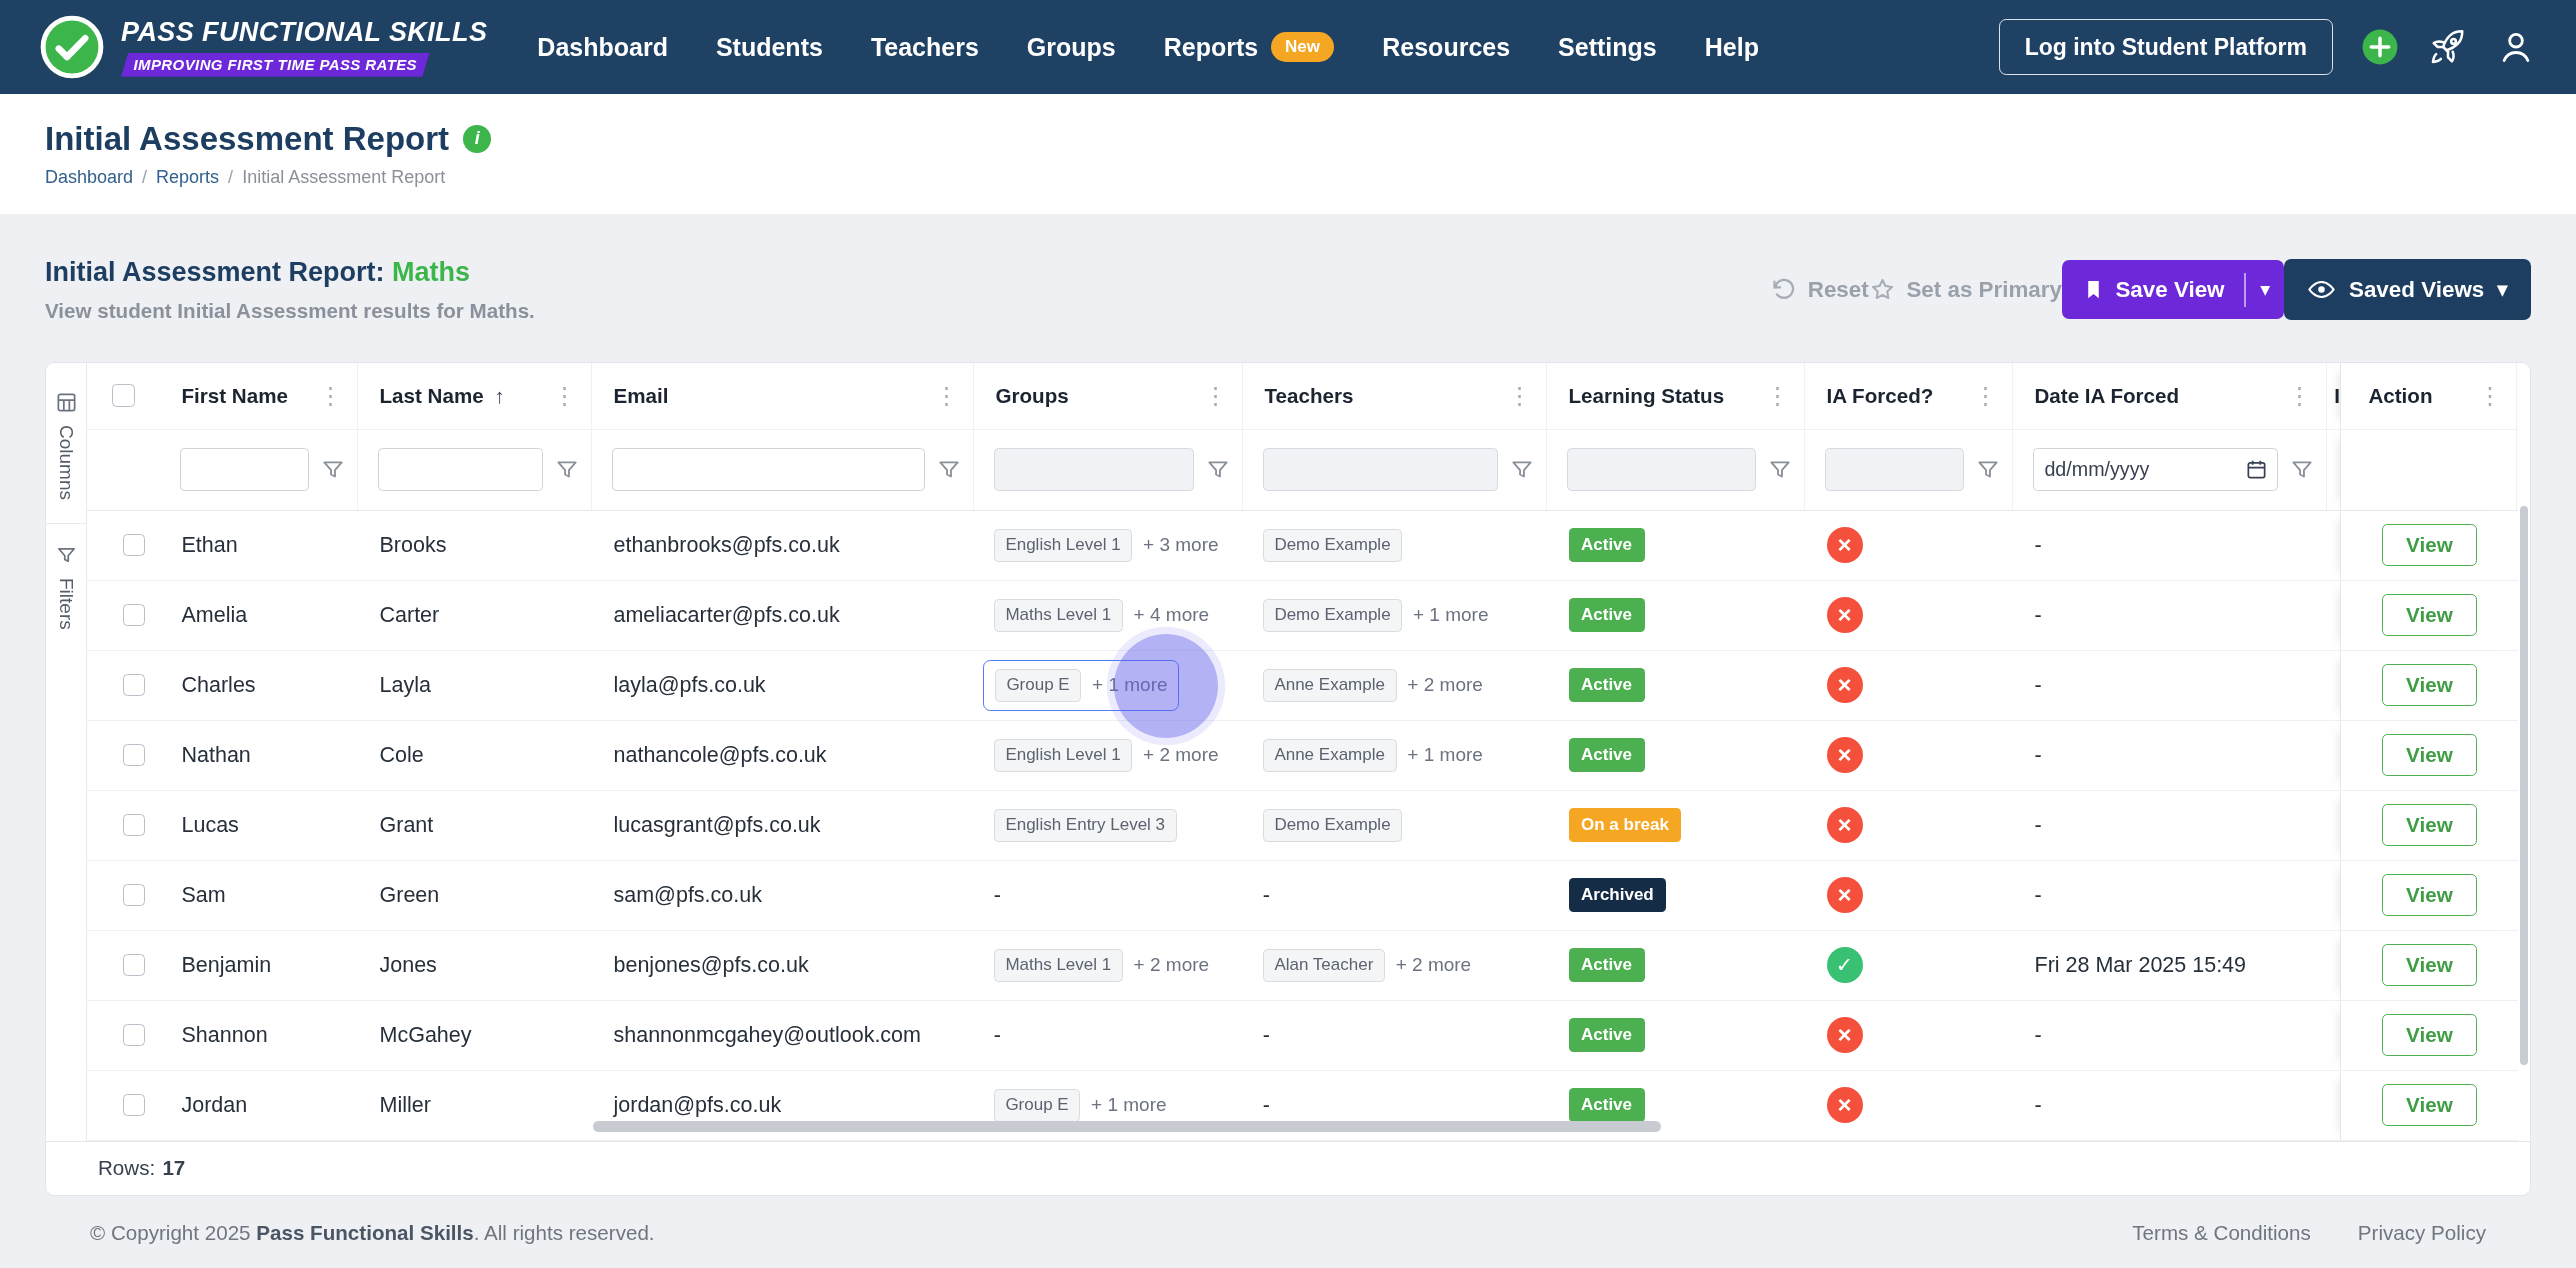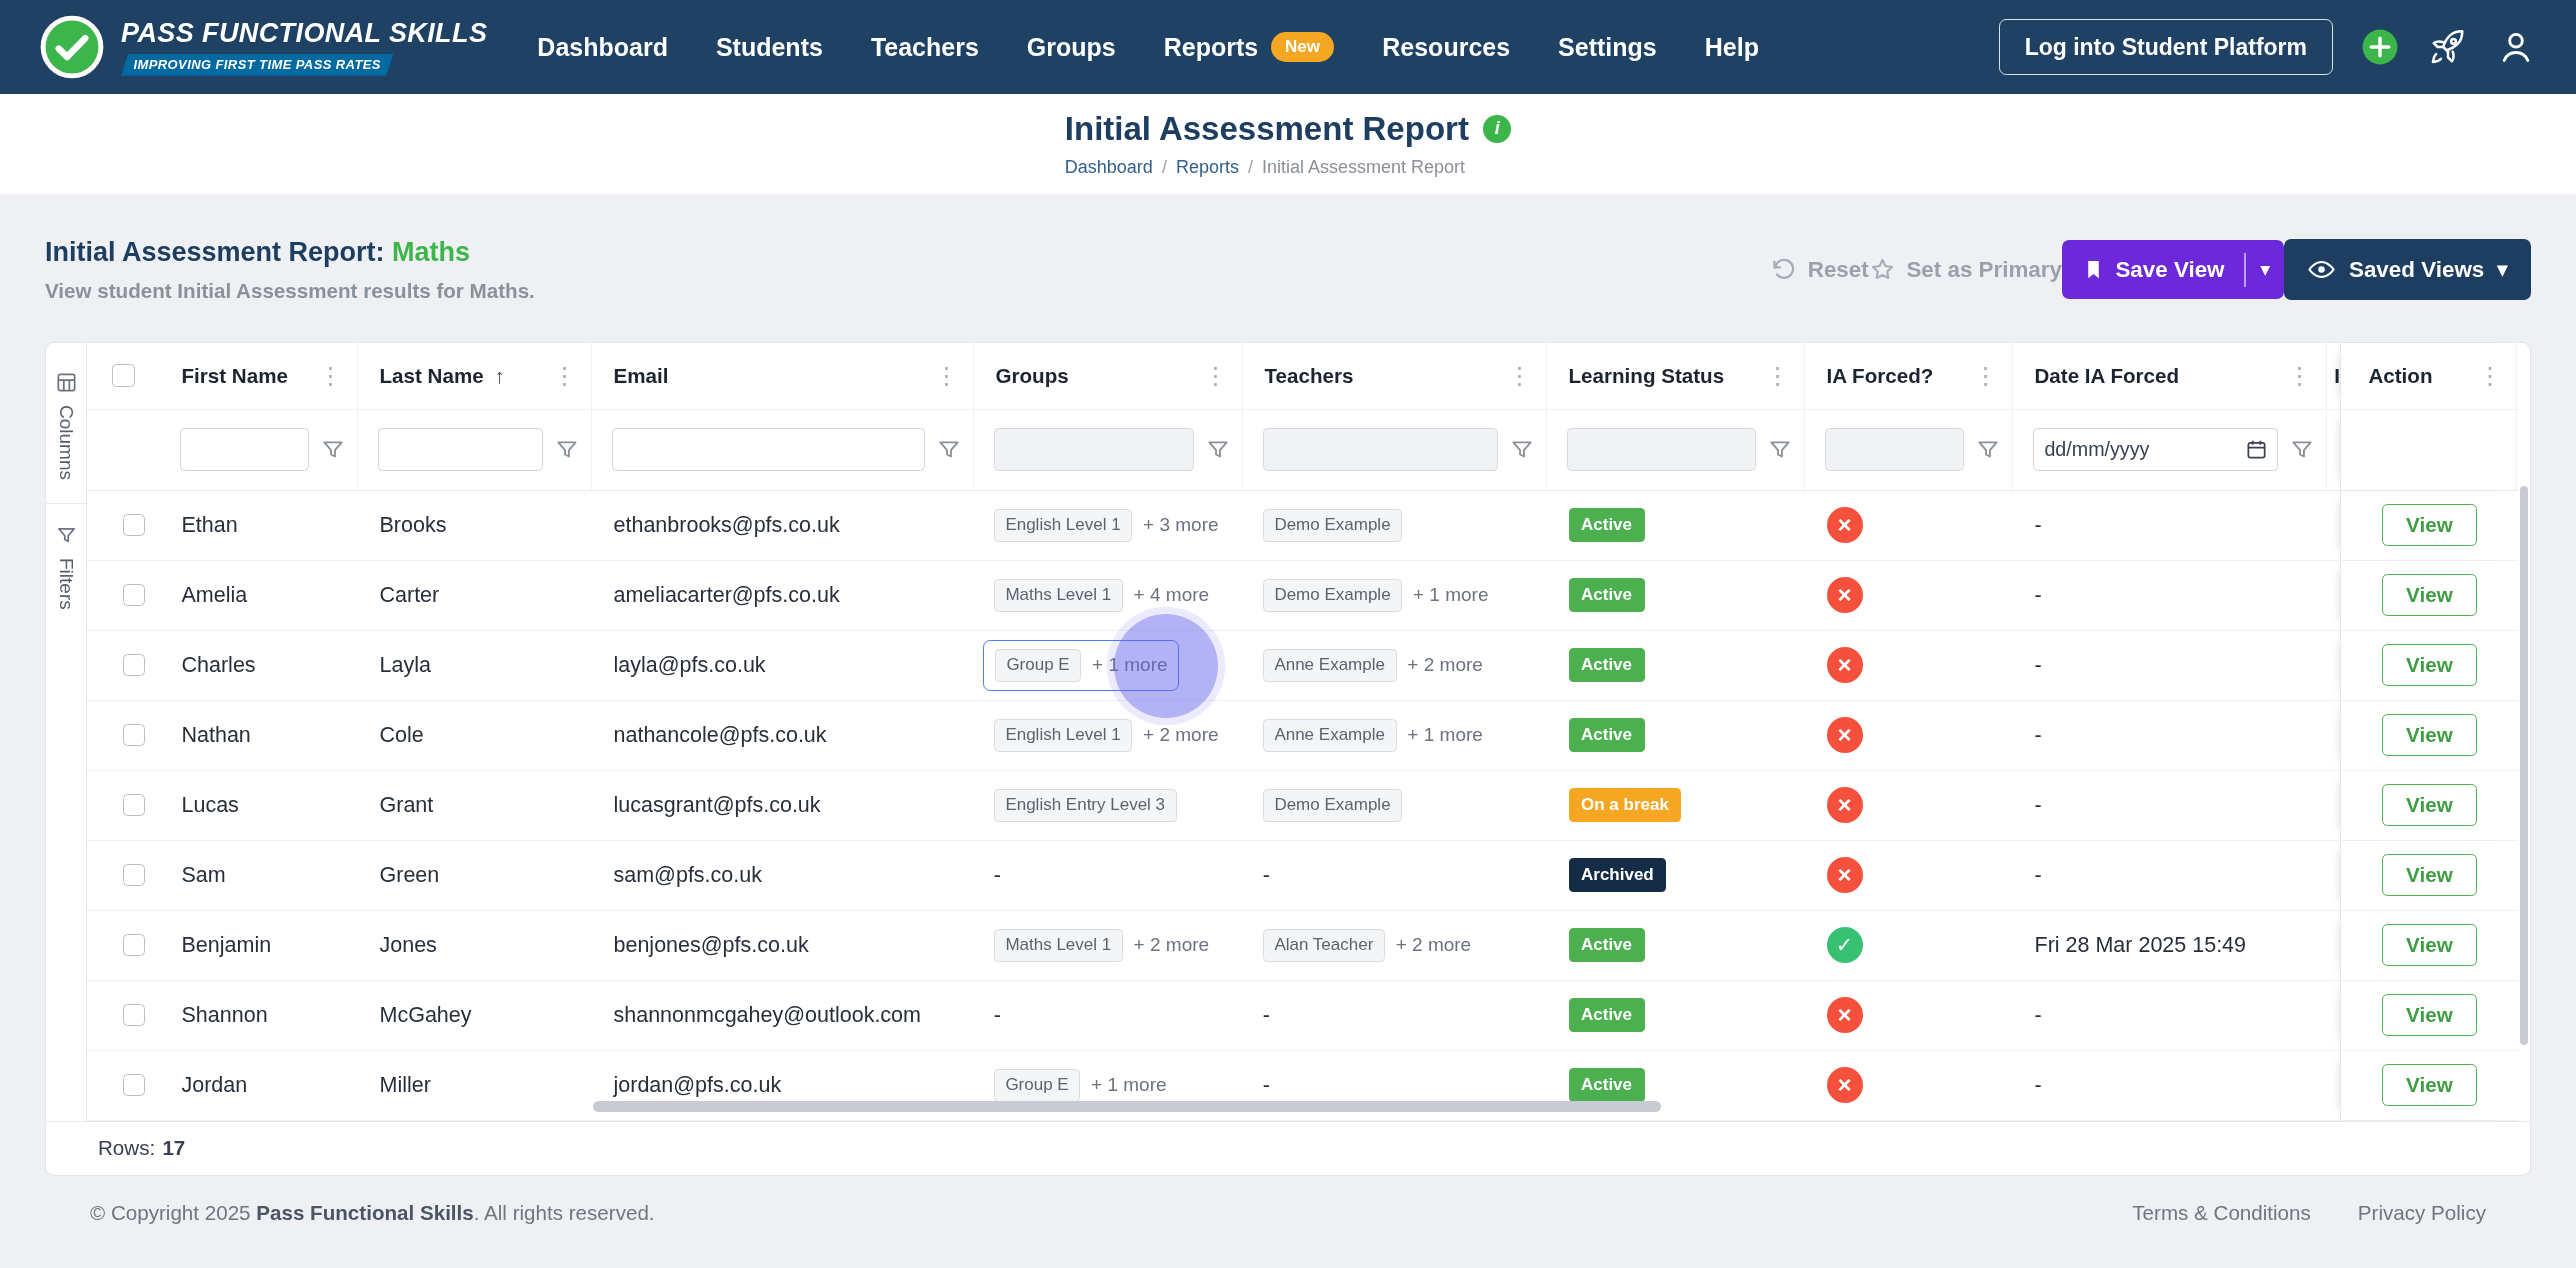--- a/index.html
+++ b/index.html
@@ -7,31 +7,31 @@
   button { background:none; border:none; cursor:pointer; font-family:inherit; }
   a { text-decoration:none; cursor:pointer; }
   input { font-family:inherit; outline:none; }
 
   
   .nav { height:94px; background:#1e4164; display:flex; align-items:center; padding:0 39px; }
   .brand { display:flex; align-items:center; gap:16px; cursor:pointer; }
   .brand-logo { width:66px; height:66px; flex:none; }
   .brand-text { display:flex; flex-direction:column; }
   .brand-title { color:#fff; font-size:27px; font-weight:800; font-style:italic; letter-spacing:0.4px; white-space:nowrap; }
-  .brand-tagline { margin-top:4.5px; background:#0369a1; color:#fff; font-size:13px; font-weight:700; font-style:italic; padding:3.6px 12.5px; letter-spacing:0.4px; clip-path:polygon(7.2px 0,100% 0,calc(100% - 7.2px) 100%,0 100%); align-self:flex-start; white-space:nowrap;text-align:center; }
+  .brand-tagline { margin-top:4.5px; background:#6d28d9; color:#fff; font-size:15px; font-weight:700; font-style:italic; padding:3.6px 12.5px; letter-spacing:0.4px; clip-path:polygon(7.2px 0,100% 0,calc(100% - 7.2px) 100%,0 100%); align-self:flex-start; white-space:nowrap;text-align:center; }
   .nav-links { display:flex; align-items:center; gap:48px; margin-left:50px; }
   .nav-link { color:#fff; font-size:25px; font-weight:600; display:flex; align-items:center; gap:12.5px; white-space:nowrap; }
   .badge-new { background:#f5a623; color:#fff; font-size:17px; font-weight:700; border-radius:894px; padding:5.4px 14.3px; }
   .nav-right { margin-left:auto; display:flex; align-items:center; gap:25px; }
   .login-btn { border:1.8px solid rgba(255,255,255,.85); color:#fff; font-size:23px; font-weight:600; border-radius:7.2px; padding:13.4px 25px; white-space:nowrap; }
   .nav-icon-btn { width:43px; height:43px; display:flex; align-items:center; justify-content:center; }
   .nav-icon-btn svg { width:38px; height:38px; }
 
   
-  .page-header { background:#fff; height:100px; display:flex; align-items:center; justify-content:center; padding:0 45px; }
+  .page-header { background:#fff; height:120px; display:flex; align-items:center; justify-content:space-between; padding:0 45px; }
   .ph-title-row { display:flex; align-items:center; gap:14.3px; }
   .ph-title { font-size:33px; font-weight:700; color:#1d3e61; }
   .info-icon { width:28px; height:28px; border-radius:50%; background:#3cb54a; color:#fff; font-size:18px; font-weight:700; font-style:italic; display:flex; align-items:center; justify-content:center; cursor:pointer; }
   .breadcrumb { margin-top:9.8px; font-size:18px; display:flex; gap:9px; align-items:center; }
   .crumb-link { color:#33608c; }
   .crumb-sep { color:#9aa1ab; }
   .crumb-current { color:#8a8f98; }
   .ph-right { display:flex; align-items:center; gap:23px; }
   .subject-label { font-size:24px; font-weight:700; color:#26374a; white-space:nowrap; }
   .req { color:#e03131; }

